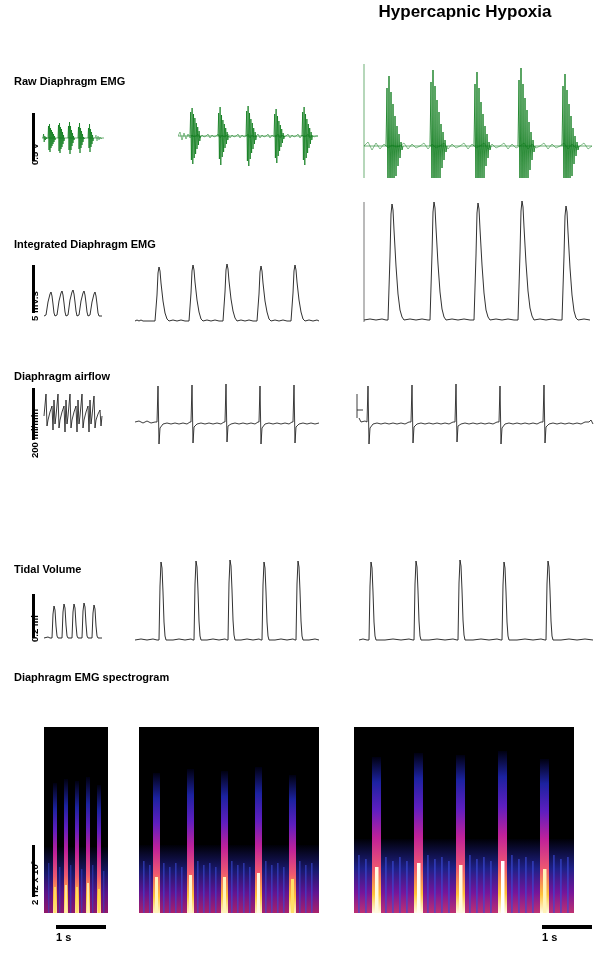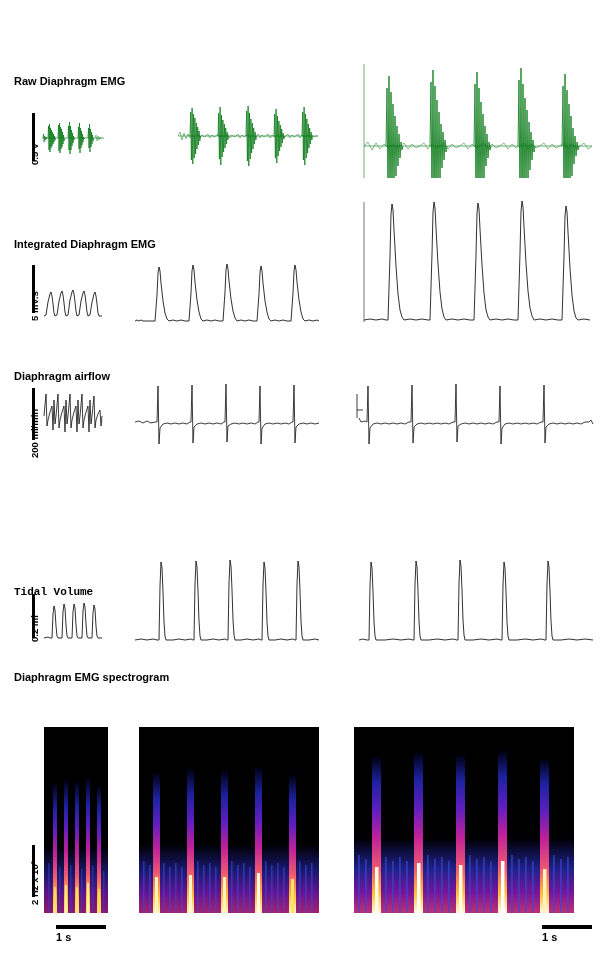--- a/index.html
+++ b/index.html
@@ -60,25 +60,26 @@
 
   
   .spec{position:absolute;background:#000;overflow:hidden;}
   .spec svg{display:block;}
 </style>
 </head>
 <body>
 
 <div class="fig">
 
+  <div class="col-head" style="left:340px;top:2px;width:250px;">Hypercapnic Hypoxia</div>
 
   <div class="row-label" style="left:14px;top:75px;">Raw Diaphragm EMG</div>
   <div class="row-label" style="left:14px;top:238px;">Integrated Diaphragm EMG</div>
   <div class="row-label" style="left:14px;top:370px;">Diaphragm airflow</div>
-  <div class="row-label" style="left:14px;top:586px;font-family:Liberation Mono, monospace;">Tidal Volume</div>
+  <div class="row-label" style="left:14px;top:563px;">Tidal Volume</div>
   <div class="row-label" style="left:14px;top:671px;">Diaphragm EMG spectrogram</div>
 
   <div class="scalebar" style="left:32px;top:113px;">
     <div class="bar" style="height:48px;"></div>
     <div class="txt" style="top:52px;">0.5 V</div>
   </div>
 
   <div class="scalebar" style="left:32px;top:265px;">
     <div class="bar" style="height:48px;"></div>
     <div class="txt" style="top:56px;">5 mV.s</div>

